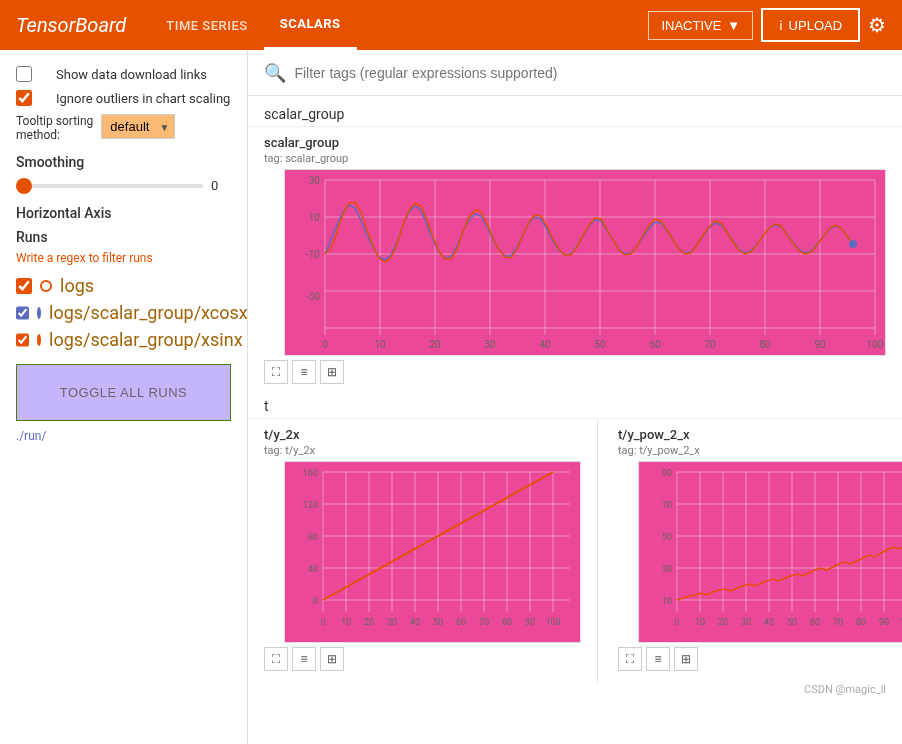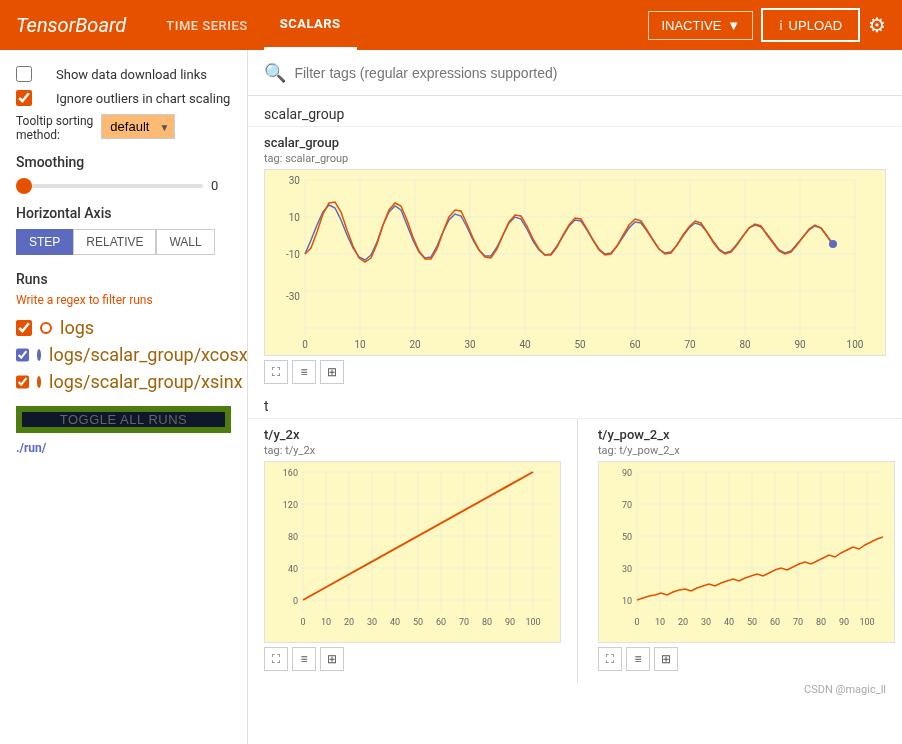--- a/index.html
+++ b/index.html
@@ -213,35 +213,34 @@
       border: 2px solid;
     }
     .run-dot.red { background: transparent; border-color: #E65100; }
     .run-dot.blue { background: transparent; border-color: #5c6bc0; }
     .run-label {
       font-size: 18px;
       color: #a16207;
     }
     .toggle-all-btn {
       width: 100%;
-      padding: 0;
-      border: 6px solid #4d7c0f;
-      background: #0f172a;
+      padding: 20px;
+      border: 1px solid #4d7c0f;
+      background: #c4b5fd;
       font-size: 13px;
       color: #666;
       cursor: pointer;
       margin: 8px 0;
       text-transform: uppercase;
       letter-spacing: 0.5px;
     }
     .run-path {
       font-size: 12px;
       color: #5c6bc0;
       cursor: pointer;
-      font-weight: bold;
     }
 
     
     .main-content {
       flex: 1;
       overflow-y: auto;
       padding: 0;
     }
     .filter-bar {
       display: flex;
@@ -265,21 +264,22 @@
       margin-bottom: 2px;
     }
     .chart-tag {
       font-size: 11px;
       color: #777;
       margin-bottom: 4px;
     }
     .chart-box {
       border: 1px solid #e0e0e0;
       position: relative;
-      background: #fef9c3;
+      background: #ec4899;
+      margin-left: 20px;
     }
     .chart-actions {
       display: flex;
       gap: 4px;
       padding: 4px 0;
     }
     .chart-action-btn {
       width: 24px;
       height: 24px;
       border: 1px solid #ccc;
@@ -370,25 +370,20 @@
       </div>
     </div>
 
     <div class="section-title">Smoothing</div>
     <div class="smoothing-row">
       <input type="range" min="0" max="1" step="0.01" value="0" style="background: linear-gradient(to right, rgb(230, 81, 0) 0%, rgb(224, 224, 224) 0%);">
       <span class="smoothing-val">0</span>
     </div>
 
     <div class="section-title">Horizontal Axis</div>
-    <div class="axis-btns">
-      <button class="axis-btn active">STEP</button>
-      <button class="axis-btn">RELATIVE</button>
-      <button class="axis-btn">WALL</button>
-    </div>
 
     <div class="runs-section">
       <div class="runs-title">Runs</div>
       <div class="runs-filter">Write a regex to filter runs</div>
 
       <div class="run-item">
         <input type="checkbox" class="run-checkbox" checked="" style="accent-color: rgb(230, 81, 0);">
         <div class="run-dot red"></div>
         <span class="run-label">logs</span>
       </div>

